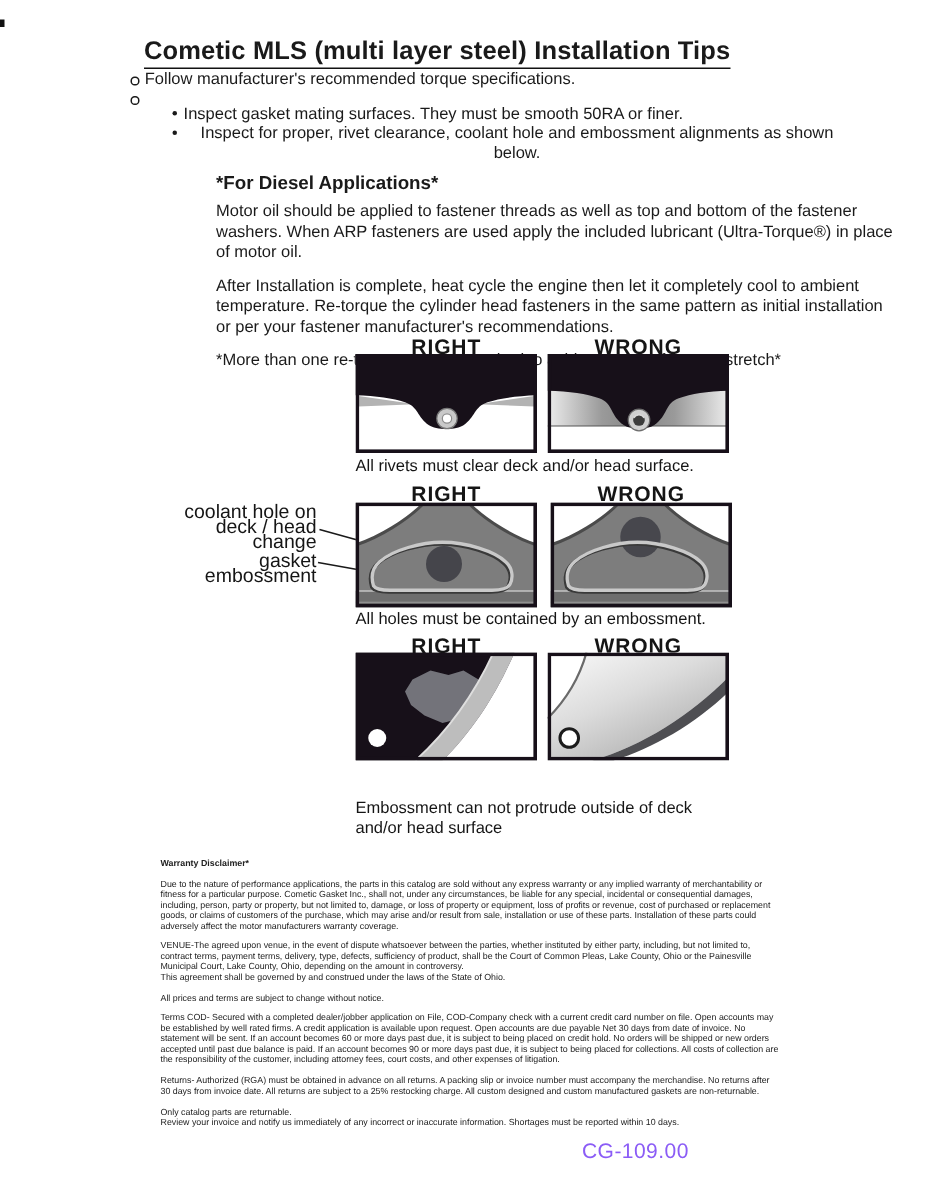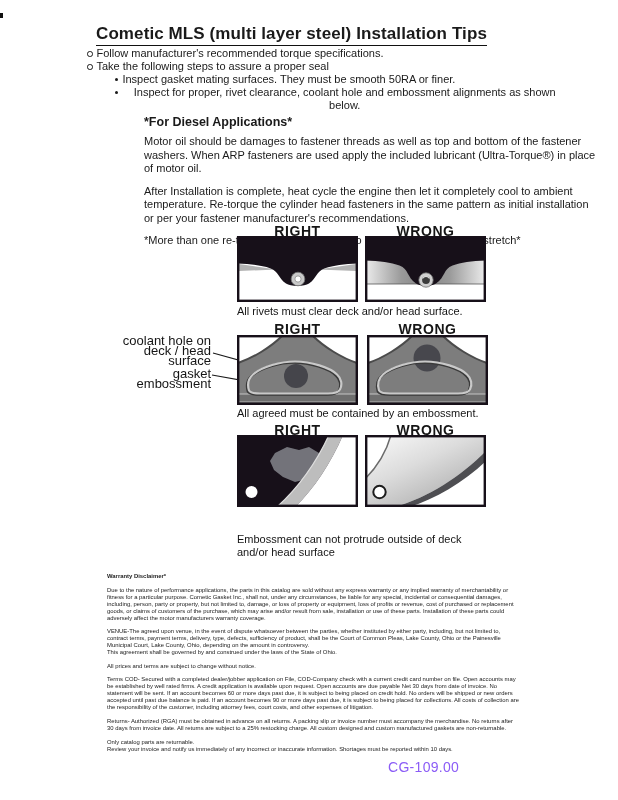--- a/index.html
+++ b/index.html
@@ -41,35 +41,34 @@
     <span class="title">Cometic MLS (multi layer steel) Installation Tips</span>
   </div>
 
   <div class="abs list" style="left:87px;top:47px;width:480px;">
     <div class="li">
       <span class="ring"></span>
       <span>Follow manufacturer's recommended torque specifications.</span>
     </div>
     <div class="li">
       <span class="ring"></span>
-      <span>Take the following steps to assure a proper seal</span>
     </div>
     <div class="li sub">
       <span class="dot"></span>
       <span>Inspect gasket mating surfaces.  They must be smooth 50RA or finer.</span>
     </div>
     <div class="li sub">
       <span class="dot"></span>
       <span>Inspect for proper, rivet clearance, coolant hole and embossment alignments as shown below.</span>
     </div>
   </div>
 
   <div class="abs" style="left:96px;top:115px;width:460px;margin-left:48px;">
     <div class="h2">*For Diesel Applications*</div>
-    <p class="para">Motor oil should be damages to fastener threads as well as top and bottom of the fastener washers. When ARP fasteners are used apply the included lubricant (Ultra-Torque®) in place of motor oil.</p>
+    <p class="para">Motor oil should be applied to fastener threads as well as top and bottom of the fastener washers. When ARP fasteners are used apply the included lubricant (Ultra-Torque®) in place of motor oil.</p>
     <p class="para">After Installation is complete, heat cycle the engine then let it completely cool to ambient temperature. Re-torque the cylinder head fasteners in the same pattern as initial installation or per your fastener manufacturer's recommendations.</p>
     <p class="para">*More than one re-torque may be required to achieve proper fastener stretch*</p>
   </div>
 
   <div class="abs" style="left:0;top:222px;width:536px;height:312px;">
 
     <div class="abs rw" style="left:237px;top:1px;">RIGHT</div>
     <div class="abs rw" style="left:365px;top:1px;">WRONG</div>
 
     <div class="abs" style="left:237px;top:14px;">
@@ -104,21 +103,21 @@
         <rect x="1.2" y="1.2" width="118.6" height="63.6" fill="none" stroke="#171019" stroke-width="2.4"></rect>
       </svg>
     </div>
     <div class="abs cap" style="left:237px;top:83px;">All rivets must clear deck and/or head surface.</div>
 
     <div class="abs rw" style="left:237px;top:99px;">RIGHT</div>
     <div class="abs rw" style="left:367px;top:99px;">WRONG</div>
 
     <div class="abs sidelabel" style="left:100px;top:114px;width:111px;">
       <div>coolant hole on</div>
-      <div>deck / head surface</div>
+      <div>deck / head change</div>
     </div>
     <div class="abs sidelabel" style="left:100px;top:147px;width:111px;">gasket embossment</div>
 
     <svg class="abs" style="left:0;top:0;pointer-events:none;" width="618" height="312">
       <line x1="213" y1="131" x2="296" y2="154" stroke="#1a1a1a" stroke-width="1.1"></line>
       <line x1="212" y1="153" x2="285" y2="166" stroke="#1a1a1a" stroke-width="1.1"></line>
     </svg>
 
     <div class="abs" style="left:237px;top:113px;">
       <svg width="121" height="70" viewBox="0 0 121 70">
@@ -145,21 +144,21 @@
         <path d="M76,1 C87,12 105,23 120,28" fill="none" stroke="#4b4b4b" stroke-width="2"></path>
         <rect x="0" y="59" width="121" height="11" fill="#6e6e6e"></rect>
         <line x1="0" y1="59" x2="121" y2="59" stroke="#c4c4c4" stroke-width="1"></line>
         <line x1="0" y1="66.5" x2="121" y2="66.5" stroke="#9d9d9d" stroke-width="0.8"></line>
         <circle cx="60" cy="23" r="13.5" fill="#47474d"></circle>
         <path d="M11,56.5 C9,50 10.5,44.5 15,40.5 C24,32.5 43,27.5 57,27.5 C73,27.5 92,33.5 99,40.5 C103.5,44.5 104.5,50.5 102,55.5 C100.5,58.5 96,59.5 90,59.5 L22,59.5 C16,59.5 12.5,58.8 11,56.5 Z" fill="none" stroke="#3a3a3a" stroke-width="2.6"></path>
         <path d="M12,55.5 C10,49 11.5,43.5 16,39.5 C25,31.5 44,26.5 58,26.5 C74,26.5 93,32.5 100,39.5 C104.5,43.5 105.5,49.5 103,54.5 C101.5,57.5 97,58.5 91,58.5 L23,58.5 C17,58.5 13.5,57.8 12,55.5 Z" fill="none" stroke="#c9c9c9" stroke-width="2.2"></path>
         <rect x="1.2" y="1.2" width="118.6" height="67.6" fill="none" stroke="#171019" stroke-width="2.4"></rect>
       </svg>
     </div>
-    <div class="abs cap" style="left:237px;top:185px;">All agreed must be contained by an embossment.</div>
+    <div class="abs cap" style="left:237px;top:185px;">All holes must be contained by an embossment.</div>
 
     <div class="abs rw" style="left:237px;top:200px;">RIGHT</div>
     <div class="abs rw" style="left:365px;top:200px;">WRONG</div>
 
     <div class="abs" style="left:237px;top:213px;">
       <svg width="121" height="72" viewBox="0 0 121 72">
         <rect width="121" height="72" fill="#171019"></rect>
         <polygon points="38,18 50,12 62,15 72,12 82,18 85,24 78,32 70,44 58,47 46,42 37,35 33,26" fill="#73737a"></polygon>
         <path d="M92,0 L106,0 C94,28 77,54 58,72 L40,72 C62,52 80,26 92,0 Z" fill="#bdbdbd"></path>
         <path d="M106,0 L121,0 L121,72 L58,72 C77,54 94,28 106,0 Z" fill="#ffffff"></path>

